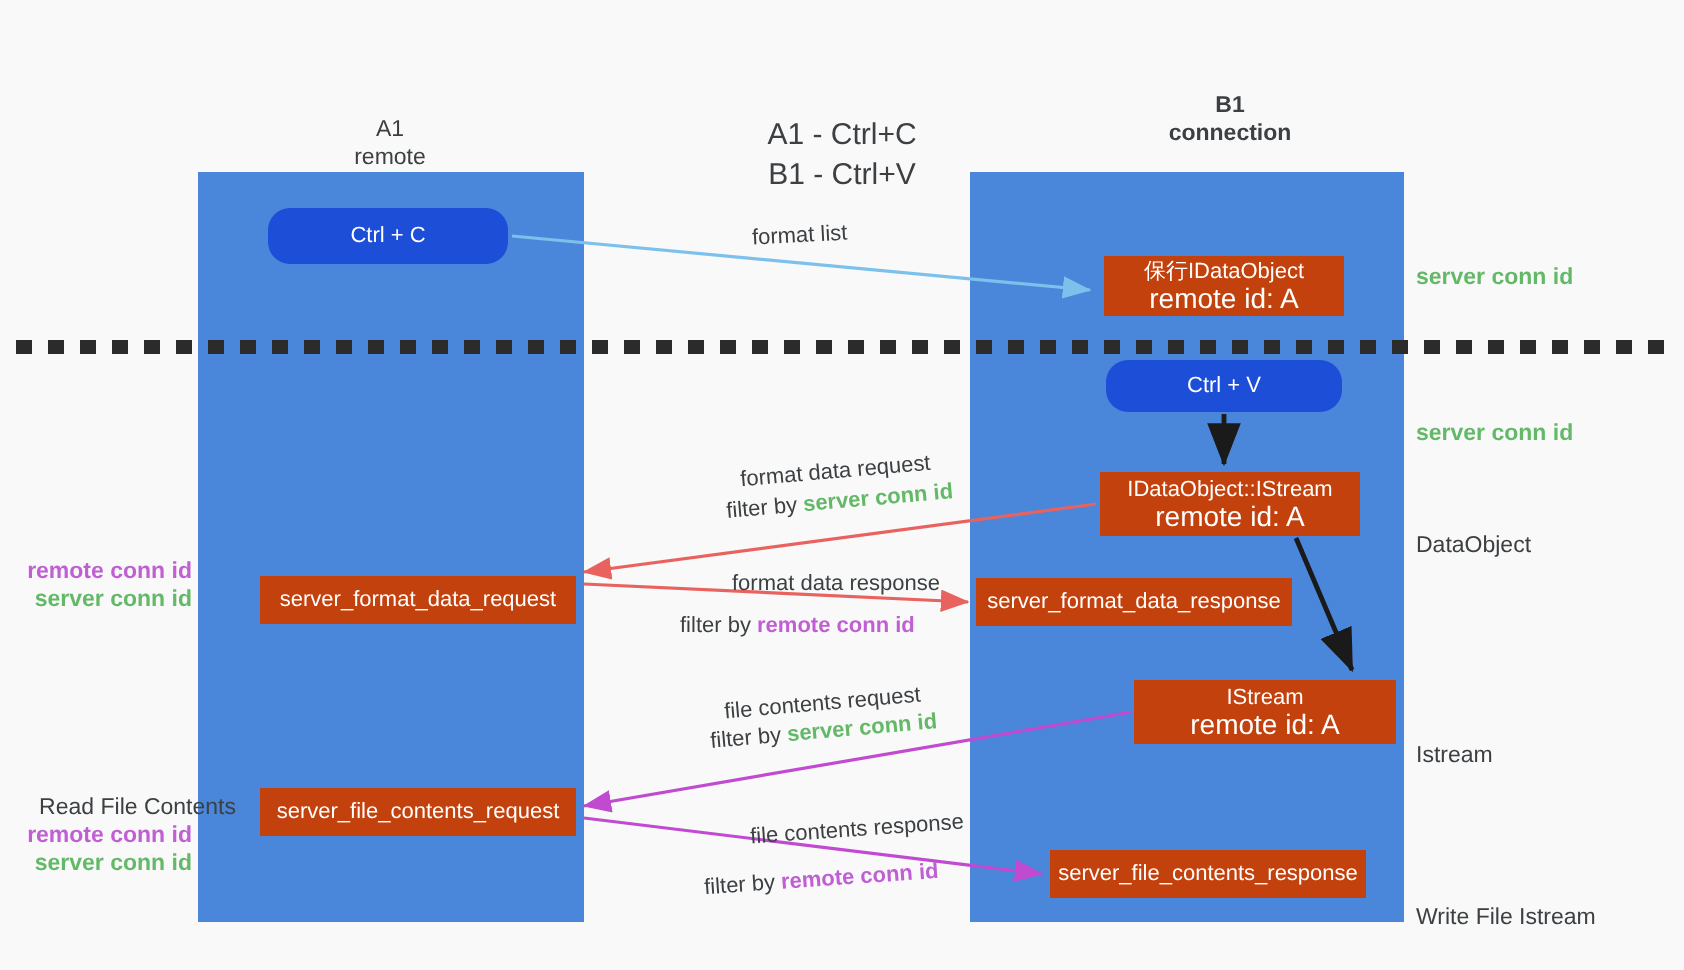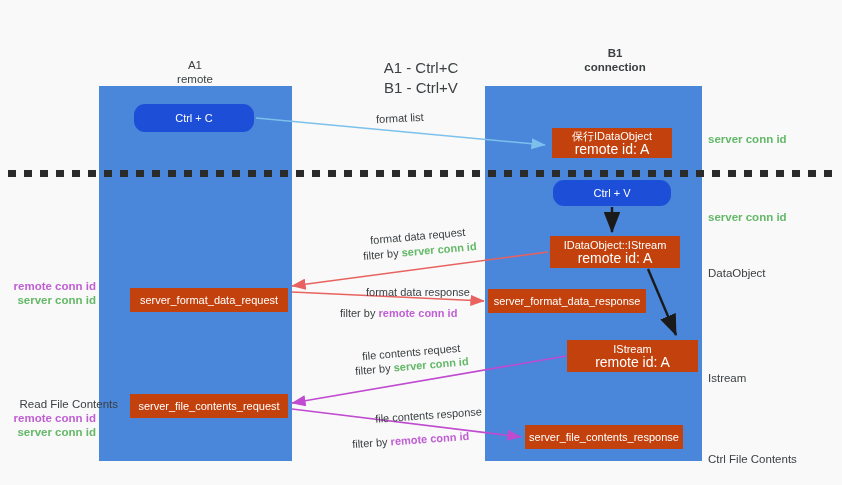--- a/index.html
+++ b/index.html
@@ -184,21 +184,21 @@
   </div>
 
   <div class="abs box orange" id="box-sfcreq">
     <div>server_file_contents_request</div>
   </div>
 
   <div class="abs side green-t" id="lbl-srv1">server conn id</div>
   <div class="abs side green-t" id="lbl-srv2">server conn id</div>
   <div class="abs side plain-t" id="lbl-dataobject">DataObject</div>
   <div class="abs side plain-t" id="lbl-istream">Istream</div>
-  <div class="abs side plain-t" id="lbl-writefc">Ctrl File Contents</div>
+  <div class="abs side plain-t" id="lbl-writefc">Write File Istream</div>
 
   <div class="abs side" id="lbl-left-conn1">
     <div class="purple-t">remote conn id</div>
     <div class="green-t">server conn id</div>
   </div>
 
   <div class="abs side plain-t" id="lbl-left-read">Read File Contents</div>
 
   <div class="abs side" id="lbl-left-conn2">
     <div class="purple-t">remote conn id</div>

